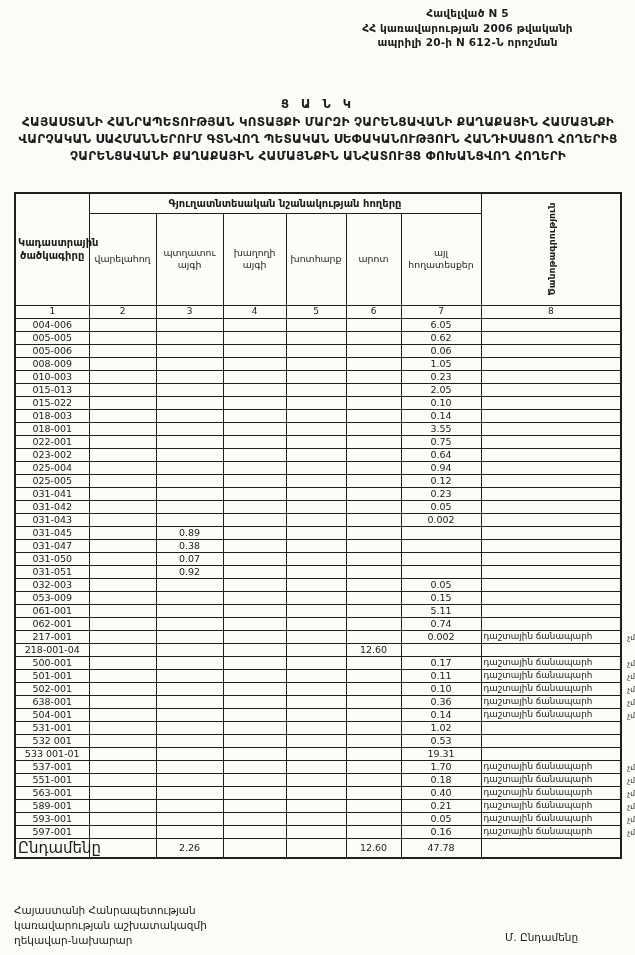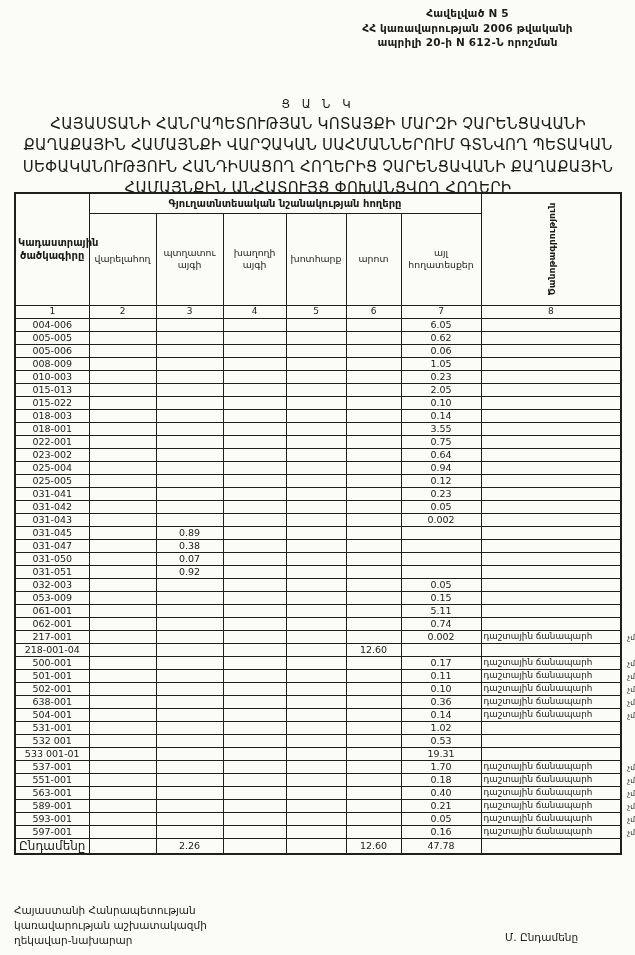--- a/index.html
+++ b/index.html
@@ -16,24 +16,24 @@
   
   .annex {
     position:absolute; top:6px; left:305px; width:325px;
     text-align:center; font-size:10.5px; font-weight:bold; line-height:1.4;
     letter-spacing:.2px;
   }
 
   
   .title-block {
     position:absolute; top:97px; left:18px; width:600px;
-    text-align:center; font-weight:normal;
+    text-align:center; font-weight:bold;
   }
   .title-heading { font-size:11.5px; letter-spacing:4px; margin-bottom:3px; }
-  .title-body { font-size:15px; line-height:1.42; letter-spacing:.2px; }
+  .title-body { font-size:12px; line-height:1.42; letter-spacing:.2px; }
 
   
   table.land-table {
     position:absolute; top:192px; left:14px;
     width:606px; border-collapse:collapse; table-layout:fixed;
   }
   .land-table th, .land-table td {
     border:1px solid #1f1f1f;
     font-weight:normal;
     font-size:9.5px;
@@ -61,21 +61,21 @@
     font-size:9.6px;
   }
   tbody td.note-cell {
     text-align:left; font-size:8.8px; position:relative; white-space:nowrap;
   }
   .mark {
     position:absolute; right:-15px; top:1px;
     font-size:7.5px; color:#2a2a2a;font-family:Liberation Serif, serif;
   }
   tfoot td { height:15px; font-size:9.6px; }
-  tfoot td.total-label { font-size:12px;margin-top:16px; }
+  tfoot td.total-label { font-size:15px;margin-top:16px; }
 
   
   .sig-left {
     position:absolute; top:903px; left:14px;
     font-size:10.5px; line-height:1.45;
   }
   .sig-right {
     position:absolute; top:931px; left:505px;
     font-size:10.5px;
   }

